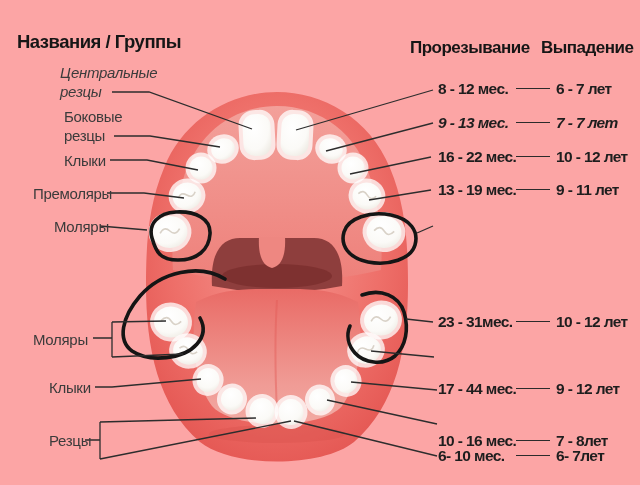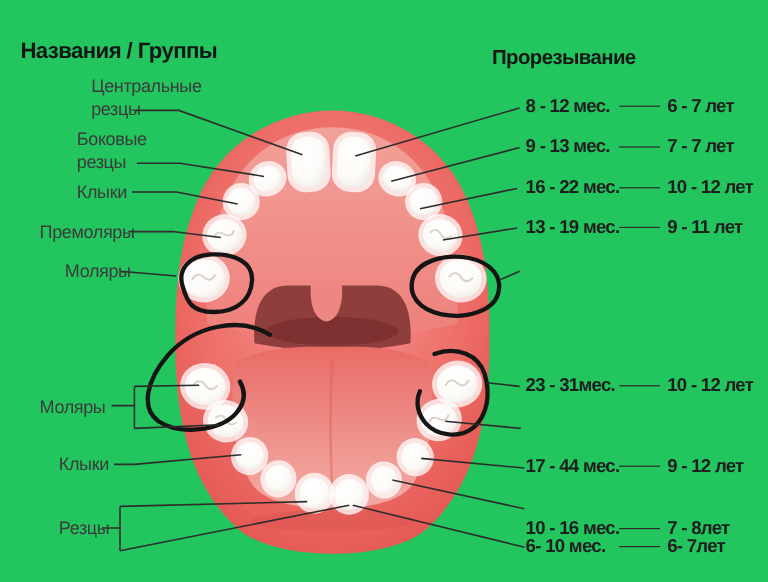--- a/index.html
+++ b/index.html
@@ -1,16 +1,16 @@
 <!DOCTYPE html>
 <html><head>
 <meta charset="utf-8">
 <style>
   html,body{margin:0;padding:0;background:#fff;}
-  #stage{position:relative;width:640px;height:485px;background:#22c55e;overflow:hidden;
+  #stage{position:relative;width:640px;height:485px;background:#fca5a5;overflow:hidden;
          font-family:"Liberation Sans",sans-serif;}
   #art{position:absolute;left:0;top:0;}
   .hdr{position:absolute;font-weight:bold;color:#161616;letter-spacing:-0.5px;white-space:nowrap;}
   .hdr-groups{left:17px;top:31px;font-size:18.5px;}
   .hdr-erupt{left:410px;top:38px;font-size:17px;}
   .hdr-loss{left:541px;top:38px;font-size:17px;}
   .lbl{position:absolute;font-size:15px;line-height:19px;color:#3b3b3b;letter-spacing:-0.3px;white-space:nowrap;}
   .lbl span{display:block;}
   .row{position:absolute;left:438px;width:202px;height:18px;}
   .er,.lt{position:absolute;top:0;font-size:15.5px;font-weight:bold;color:#1e1e1e;
@@ -189,22 +189,23 @@
       <path d="M406,319 L433,322"></path>
       <path d="M371,351 L434,357"></path>
       <path d="M351,382 L437,390"></path>
       <path d="M327,400 L437,424"></path>
       <path d="M294,421 L437,456"></path>
     </g>
   </svg>
 
   <div class="hdr hdr-groups">Названия / Группы</div>
   <div class="hdr hdr-erupt">Прорезывание</div>
-
-  <div class="lbl" style="left:76px;top:63px;">
+  <div class="hdr hdr-loss">Выпадение</div>
+
+  <div class="lbl" style="left:60px;top:63px;font-style:italic;">
     <span>Центральные</span>
     <span>резцы</span>
   </div>
   <div class="lbl" style="left:64px;top:107px;">
     <span>Боковые</span>
     <span>резцы</span>
   </div>
   <div class="lbl" style="left:64px;top:151px;">
     <span>Клыки</span>
   </div>
@@ -222,21 +223,21 @@
   </div>
   <div class="lbl" style="left:49px;top:431px;">
     <span>Резцы</span>
   </div>
 
   <div class="row" style="top:80px;">
     <span class="er">8 - 12 мес.</span>
     <span class="dash"></span>
     <span class="lt">6 - 7 лет</span>
   </div>
-  <div class="row" style="top:114px;">
+  <div class="row" style="top:114px;font-style:italic;">
     <span class="er">9 - 13 мес.</span>
     <span class="dash"></span>
     <span class="lt">7 - 7 лет</span>
   </div>
   <div class="row" style="top:148px;">
     <span class="er">16 - 22 мес.</span>
     <span class="dash"></span>
     <span class="lt">10 - 12 лет</span>
   </div>
   <div class="row" style="top:181px;text-align:center;">

